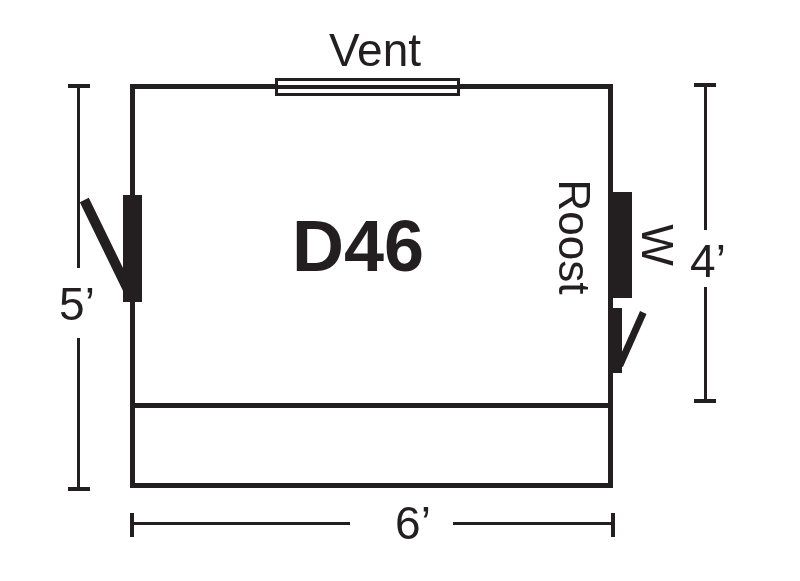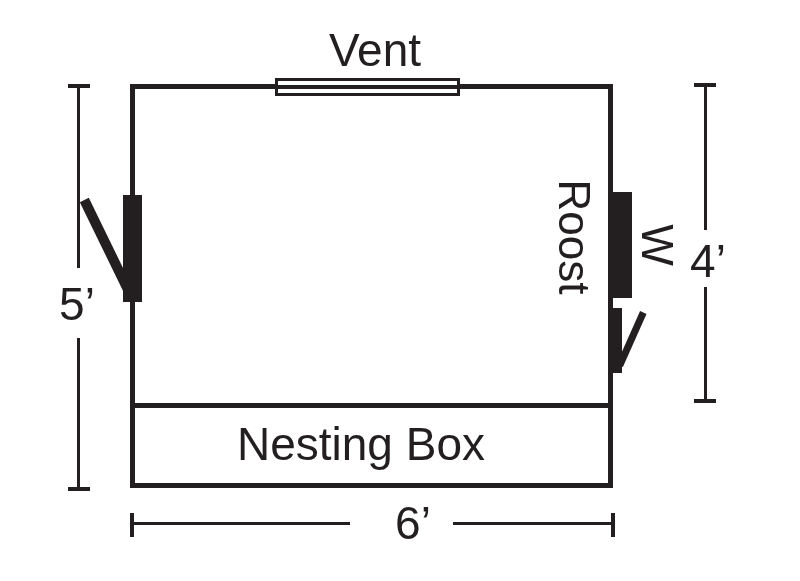--- a/index.html
+++ b/index.html
@@ -71,21 +71,21 @@
 <div class="canvas">
 
   <div id="vent-label" class="lbl">Vent</div>
   <div id="outline"></div>
   <div id="vent-sym">
     <div id="vent-mid"></div>
   </div>
 
   <div id="divider" class="bar"></div>
 
-  <div id="nesting" class="lbl">Nesting Box</div>
+  <div id="model" class="lbl">D46</div>
   <div id="roost" class="lbl">Roost</div>
   <div id="wlabel" class="lbl">W</div>
 
   <div id="door-l-panel" class="bar"></div>
   <div id="door-l-swing" class="bar"></div>
 
   <div id="window-r" class="bar"></div>
   <div id="door-r-panel" class="bar"></div>
   <div id="door-r-swing" class="bar"></div>
 

